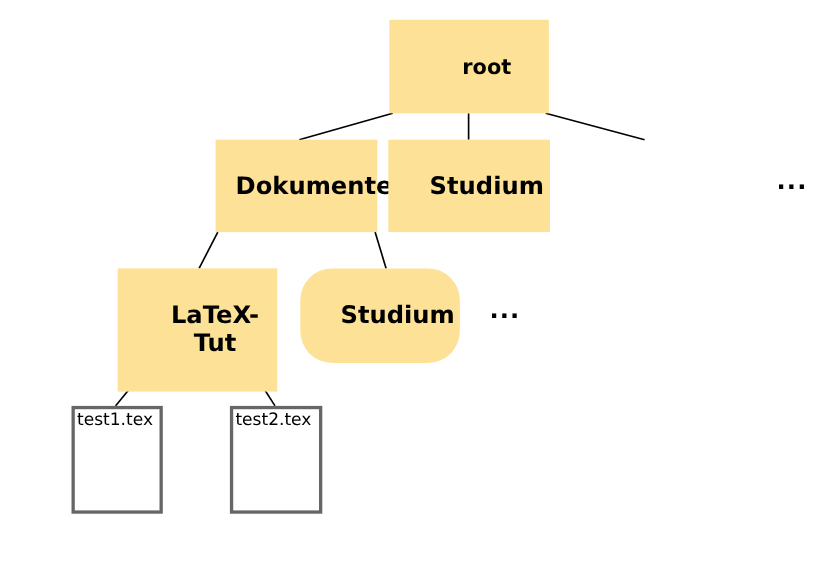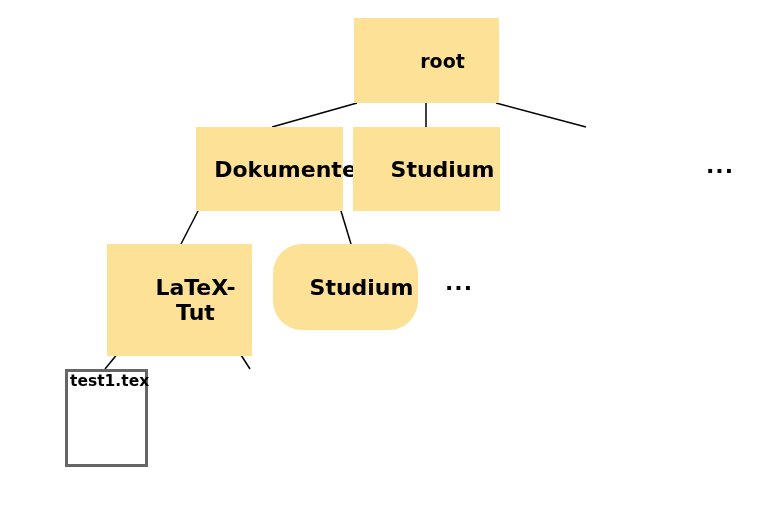--- a/index.html
+++ b/index.html
@@ -43,21 +43,21 @@
   }
   #n-root      { left: 354px; top: 18px;  width: 145px; height: 85px; font-size: 19px; }
   #n-dokumente { left: 196px; top: 127px; width: 147px; height: 84px; }
   #n-bilder    { left: 353px; top: 127px; width: 147px; height: 84px; }
   #n-downloads { left: 513px; top: 127px; width: 146px; height: 84px; }
   #n-latextut  { left: 107px; top: 244px; width: 145px; height: 112px; }
   #n-studium   { left: 273px; top: 244px; width: 145px; height: 86px; border-radius: 29px; }
   .file {
     background: #ffffff;
     border: 3px solid #666666;
-    font-weight: bold;
+    font-weight: normal;
     font-size: 15.5px;
     align-items: flex-start;
     justify-content: flex-start;
     text-align: left;
     padding: 1px 2px;
     line-height: 1.15;
   }
   #n-test1 { left: 65px;  top: 369px; width: 83px; height: 98px; }
   #n-test2 { left: 209px; top: 369px; width: 84px; height: 98px; }
   .ellipsis {
@@ -110,14 +110,17 @@
   </div>
 
   <div class="node ellipsis" id="n-ellipsis2">
     <span>...</span>
   </div>
 
   <div class="node file" id="n-test1">
     <span>test1.tex</span>
   </div>
 
+  <div class="node file" id="n-test2">
+    <span>test2.tex</span>
+  </div>
 
 </div>
 
 </body></html>

